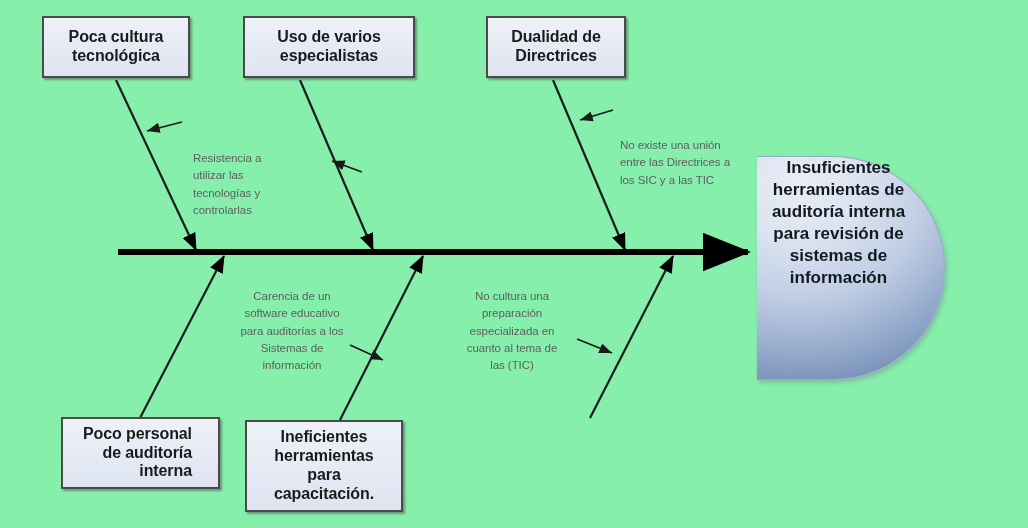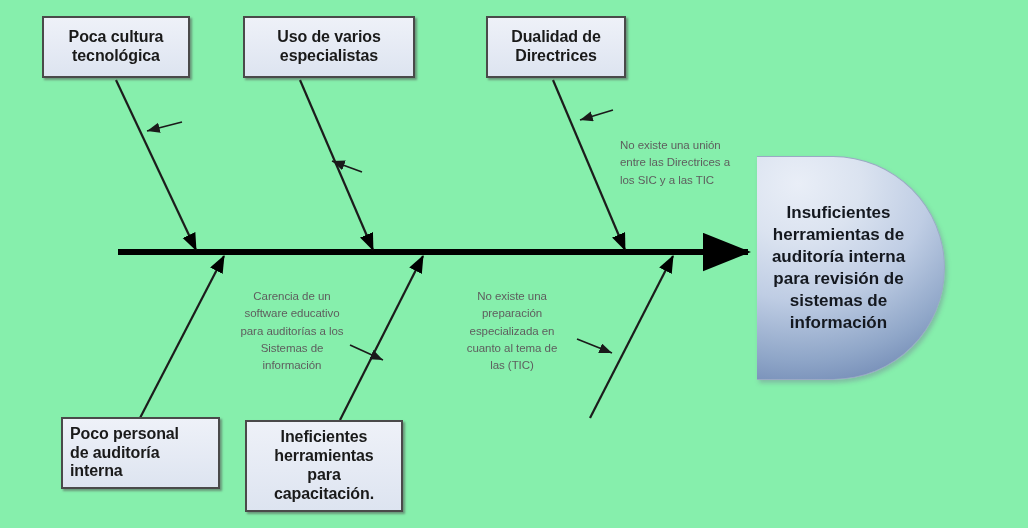--- a/index.html
+++ b/index.html
@@ -35,22 +35,22 @@
     justify-content: center;
     color: #1a1a1a;
     font-weight: bold;
     font-size: 16px;
     line-height: 1.18;
     text-align: center;
     letter-spacing: -0.1px;
   }
   .cause-box.left-align {
     justify-content: flex-start;
-    text-align: left;
-    padding-left: 7px;
+    text-align: right;
+    padding-left: 20px;
   }
   .note {
     position: absolute;
     color: #5e5e5e;
     font-size: 11.5px;
     line-height: 1.5;
     letter-spacing: -0.05px;
   }
   .note.center { text-align: center; }
   .note.left { text-align: left; }
@@ -58,21 +58,20 @@
   #head-shape {
     position: absolute;
     box-sizing: border-box;
     border: 1px solid #9aa9c4;
     border-left: none;
     border-radius: 0 130px 130px 0;
     background:
       radial-gradient(ellipse 120% 90% at 22% 12%, #e9eef7 0%, #dbe3f0 28%, #bfcde4 58%, #8fa6c8 88%, #7b93bb 100%);
     box-shadow: 2px 3px 4px rgba(120,130,150,0.45);
     display: flex;
-    align-items: center;
     justify-content: center;
   }
   #head-text {
     color: #14181f;
     font-weight: bold;
     font-size: 17px;
     line-height: 1.30;
     text-align: center;
     white-space: pre-line;
     padding-right: 34px;
@@ -143,39 +142,45 @@
   <div class="cause-box" style="left:243px; top:16px; width:172px; height:62px;">
     <span style="white-space:pre-line">Uso de varios
 especialistas</span>
   </div>
 
   <div class="cause-box" style="left:466px; top:16px; width:140px; height:62px;margin-left:20px;">
     <span style="white-space:pre-line">Dualidad de
 Directrices</span>
   </div>
 
+  <div class="note left" style="left:193px; top:150px; width:120px;">
+    <span style="white-space:pre-line">Resistencia a
+utilizar las
+tecnologías y
+controlarlas</span>
+  </div>
 
 
   <div class="note left" style="left:620px; top:93px; width:160px;margin-top:44px;">
     <span style="white-space:pre-line">No existe una unión
 entre las Directrices a
 los SIC y a las TIC</span>
   </div>
 
 
   <div class="note center" style="left:216px; top:288px; width:152px;">
     <span style="white-space:pre-line">Carencia de un
 software educativo
 para auditorías a los
 Sistemas de
 información</span>
   </div>
 
   <div class="note center" style="left:442px; top:288px; width:140px;">
-    <span style="white-space:pre-line">No existe una
+    <span style="white-space:pre-line">No cultura una
 preparación
 especializada en
 cuanto al tema de
 las  (TIC)</span>
   </div>
 
   <div class="cause-box left-align" style="left:61px; top:417px; width:159px; height:72px;">
     <span style="white-space:pre-line">Poco personal
 de auditoría
 interna</span>

